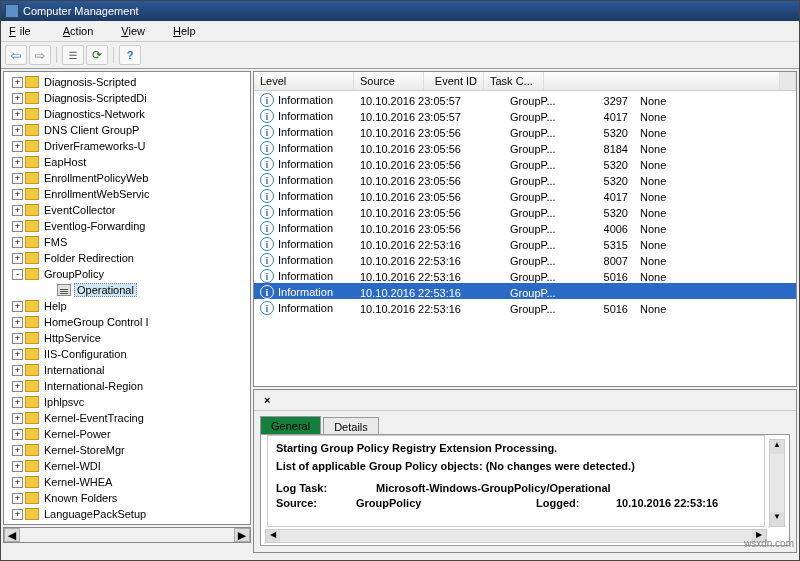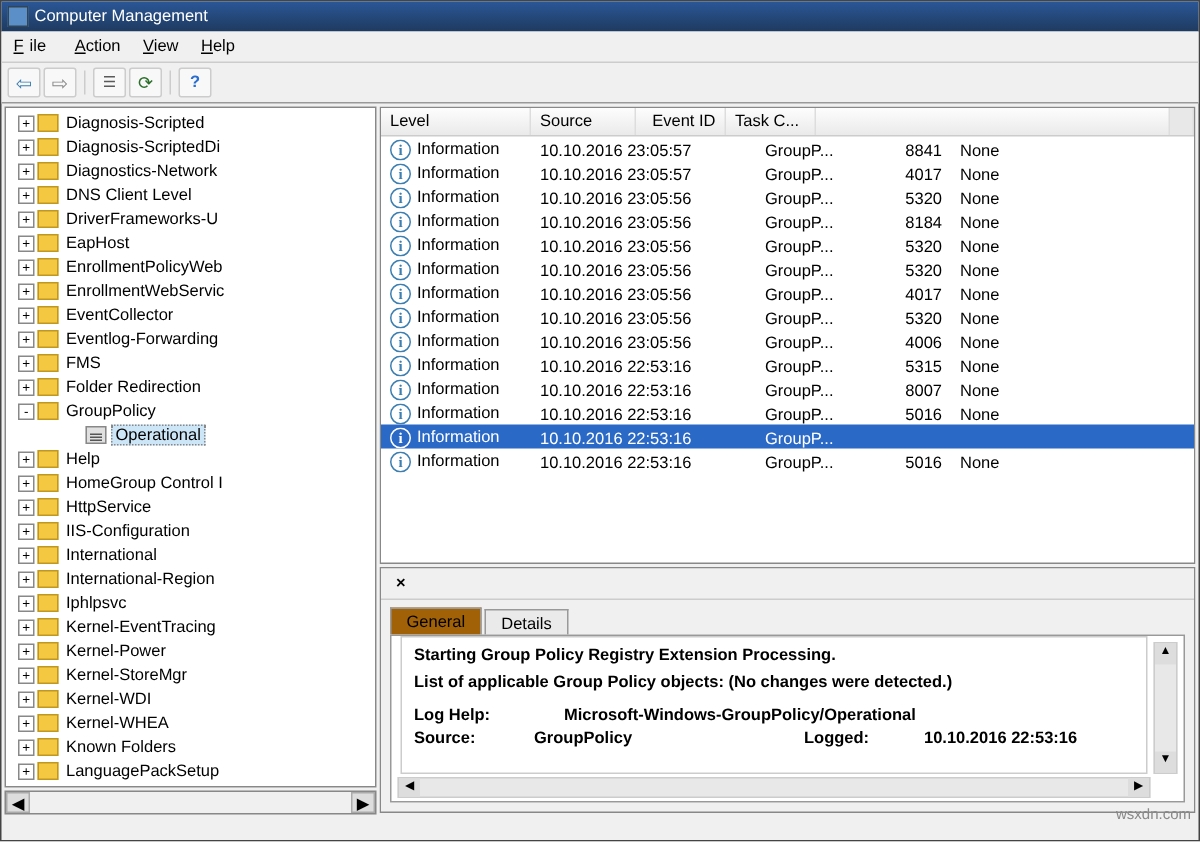--- a/index.html
+++ b/index.html
@@ -1,20 +1,20 @@
 <!DOCTYPE html>
 <html><head>
 <meta charset="utf-8">
 <style>
 * { box-sizing: border-box; margin: 0; padding: 0; font-family: "Segoe UI", Tahoma, sans-serif; font-size: 11px; }
 body { background: #fff; overflow: hidden; }
 .window { width: 800px; height: 561px; border: 1px solid #444; background: #f0f0f0; display: flex; flex-direction: column; }
 .titlebar { background: linear-gradient(#2b5797, #1e3a5f); color: #fff; padding: 2px 4px; display: flex; align-items: center; height: 20px; }
 .titlebar .ico { width: 14px; height: 14px; background: #5a8fc7; border: 1px solid #345; margin-right: 4px; }
-.menubar { background: #f0f0f0; padding: 2px 4px; display: flex; gap: 7px; border-bottom: 1px solid #ccc; }
+.menubar { background: #f0f0f0; padding: 2px 4px; display: flex; gap: 20px; border-bottom: 1px solid #ccc; }
 .menubar span { padding: 2px 4px; cursor: default; }
 .menubar span u { text-decoration: underline; }
 .toolbar { background: #f0f0f0; padding: 3px 4px; display: flex; gap: 2px; border-bottom: 1px solid #999; }
 .tbtn { width: 22px; height: 20px; border: 1px solid #ccc; background: #f8f8f8; display: flex; align-items: center; justify-content: center; border-radius: 2px; }
 .tbtn.arrow-l::before { content: "⇦"; color: #3c7fb1; font-size: 13px; }
 .tbtn.arrow-r::before { content: "⇨"; color: #888; font-size: 13px; }
 .tbtn.props::before { content: "☰"; font-size: 10px; color: #5a5a5a; }
 .tbtn.refresh::before { content: "⟳"; color: #2a6e2a; font-size: 12px; }
 .tbtn.help::before { content: "?"; color: #2a6ecf; font-weight: bold; }
 .sep { width: 1px; background: #ccc; margin: 2px 3px; }
@@ -27,38 +27,38 @@
 .tree .exp { width: 11px; height: 11px; border: 1px solid #888; color: #000; font-size: 9px; line-height: 9px; text-align: center; margin-right: 2px; background: #fff; }
 .tree .exp.blank { border: none; background: transparent; color: transparent; }
 .tree .fico { width: 14px; height: 12px; background: #f5c842; border: 1px solid #c09820; margin-right: 3px; }
 .tree .fico.log { background: #e0e0e0; border: 1px solid #888; position: relative; }
 .tree .fico.log::after { content: ""; position: absolute; left: 2px; top: 2px; width: 8px; height: 1px; box-shadow: 0 0 #555, 0 2px #555, 0 4px #555, 0 6px #555; }
 .tree .lbl.sel { background: #cde6f7; border: 1px dotted #888; padding: 0 2px; }
 .tree .lbl { padding: 0 2px; }
 .tree-scroll-h { height: 16px; background: #e8e8e8; border: 1px solid #888; margin: 0 0 2px 2px; width: 248px; display: flex; }
 .tree-scroll-h .tr { flex: 1; background: #f0f0f0; }
 .tree-scroll-h .btn { width: 16px; background: #ddd; border: 1px solid #aaa; text-align: center; }
-.right { flex: 1; display: flex; flex-direction: column; margin: 2px 2px 18px 2px; overflow: hidden; }
+.right { flex: 1; display: flex; flex-direction: column; margin: 2px 2px 7px 2px; overflow: hidden; }
 .grid { flex: 1; border: 1px solid #888; background: #fff; display: flex; flex-direction: column; overflow: hidden; }
 .ghead { display: flex; background: linear-gradient(#fdfdfd, #eaeaea); border-bottom: 1px solid #ccc; }
 .ghead .col { padding: 3px 6px; border-right: 1px solid #ddd; }
 .gbody { flex: 1; overflow: auto; position: relative; }
 .grow { display: flex; align-items: flex-end; height: 16px; }
 .grow .cell { padding: 0 6px; overflow: hidden; text-overflow: ellipsis; white-space: nowrap; }
 .grow.sel { background: #2b69c7; color: #fff; }
 .iico { width: 14px; height: 14px; border: 1.5px solid #3c7fb1; border-radius: 50%; display: inline-flex; align-items: center; justify-content: center; color: #3c7fb1; font-weight: bold; font-size: 10px; margin-right: 4px; font-family: serif; }
 .grow.sel .iico { border-color: #fff; color: #fff; }
 .c1 { width: 100px; } .c2 { width: 150px; } .c3 { width: 70px; } .c4 { width: 60px; text-align: right; } .c5 { width: 60px; }
 .gscroll { width: 16px; background: #e8e8e8; }
 .detail { height: 164px; border: 1px solid #888; background: #f0f0f0; margin-top: 2px; display: flex; flex-direction: column; }
 .dhead { display: flex; align-items: center; padding: 4px 6px; background: #f0f0f0; border-bottom: 1px solid #ccc; }
 .dhead .title { flex: 1; }
 .dhead .close { font-family: Arial; font-weight: bold; cursor: pointer; padding: 0 4px; }
 .tabs { display: flex; padding: 4px 6px 0 6px; }
-.tab { padding: 3px 10px; border: 1px solid #999; border-bottom: none; background: #a16207; margin-right: 2px; position: relative; top: 1px; }
+.tab { padding: 3px 10px; border: 1px solid #999; border-bottom: none; background: #15803d; margin-right: 2px; position: relative; top: 1px; }
 .tab.inactive { background: #eaeaea; top: 2px; }
 .tabpanel { flex: 1; margin: 0 6px 6px 6px; border: 1px solid #999; background: #fff; position: relative; overflow: hidden; }
 .tabcontent { position: absolute; left: 6px; right: 24px; top: 0; bottom: 18px; border: 1px solid #ccc; padding: 6px 8px; overflow: hidden; font-weight: bold; }
 .tabcontent .msg { margin-bottom: 6px; }
 .tabcontent .kv { display: flex; margin-bottom: 3px; }
 .tabcontent .kv .k { width: 100px; }
 .tabcontent .kv2 { display: flex; }
 .tabcontent .kv2 .k { width: 80px; } .tabcontent .kv2 .v { width: 180px; }
 .vscroll { position: absolute; right: 4px; top: 4px; width: 16px; bottom: 18px; background: #e8e8e8; border: 1px solid #ccc; display: flex; flex-direction: column; }
 .vscroll .sbtn { height: 14px; background: #ddd; text-align: center; font-size: 8px; }
@@ -116,21 +116,21 @@
               <div class="row">
                 <span class="exp">+</span>
                 <span class="fico"></span>
                 <span class="lbl">Diagnostics-Network</span>
               </div>
             </li>
             <li>
               <div class="row">
                 <span class="exp">+</span>
                 <span class="fico"></span>
-                <span class="lbl">DNS Client Level</span>
+                <span class="lbl">DNS Client GroupP</span>
               </div>
             </li>
             <li>
               <div class="row">
                 <span class="exp">+</span>
                 <span class="fico"></span>
                 <span class="lbl">DriverFrameworks-U</span>
               </div>
             </li>
             <li>
@@ -309,21 +309,21 @@
           <div class="col c4">Event ID</div>
           <div class="col c5">Task C...</div>
           <div class="col" style="flex:1"></div>
           <div class="col gscroll"></div>
         </div>
         <div class="gbody" id="grid-body">
             <div class="grow">
               <div class="cell c1"><span class="iico">i</span>Information</div>
               <div class="cell c2">10.10.2016 23:05:57</div>
               <div class="cell c3">GroupP...</div>
-              <div class="cell c4">8841</div>
+              <div class="cell c4">3297</div>
               <div class="cell c5">None</div>
             </div>
             <div class="grow">
               <div class="cell c1"><span class="iico">i</span>Information</div>
               <div class="cell c2">10.10.2016 23:05:57</div>
               <div class="cell c3">GroupP...</div>
               <div class="cell c4">4017</div>
               <div class="cell c5">None</div>
             </div>
             <div class="grow">
@@ -420,21 +420,21 @@
         <div class="tabs">
           <div class="tab">General</div>
           <div class="tab inactive">Details</div>
         </div>
         <div class="tabpanel">
           <div class="tabcontent">
             <div class="msg">Starting Group Policy Registry Extension Processing.</div>
             <div class="msg">List of applicable Group Policy objects: (No changes were detected.)</div>
             <div style="height:4px"></div>
             <div class="kv">
-              <div class="k">Log Help:</div>
+              <div class="k">Log Task:</div>
               <div>Microsoft-Windows-GroupPolicy/Operational</div>
             </div>
             <div class="kv2">
               <div class="k">Source:</div>
               <div class="v">GroupPolicy</div>
               <div class="k">Logged:</div>
               <div>10.10.2016 22:53:16</div>
             </div>
           </div>
           <div class="vscroll">

